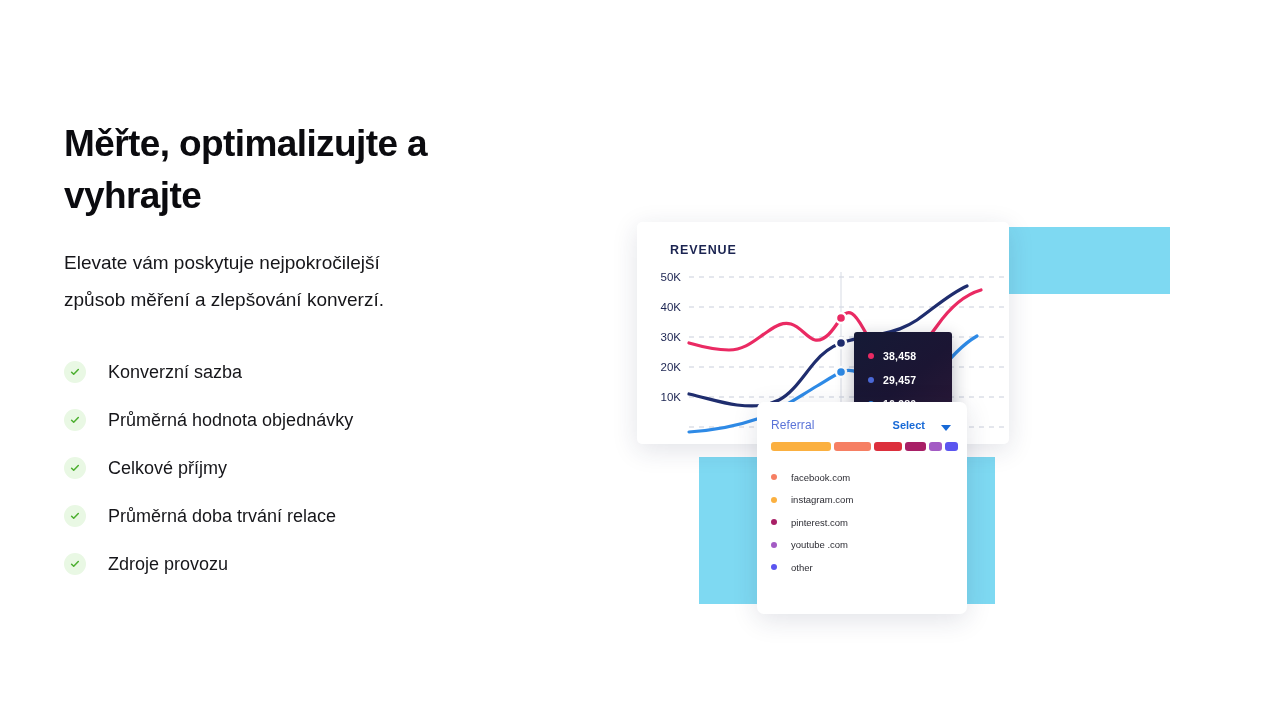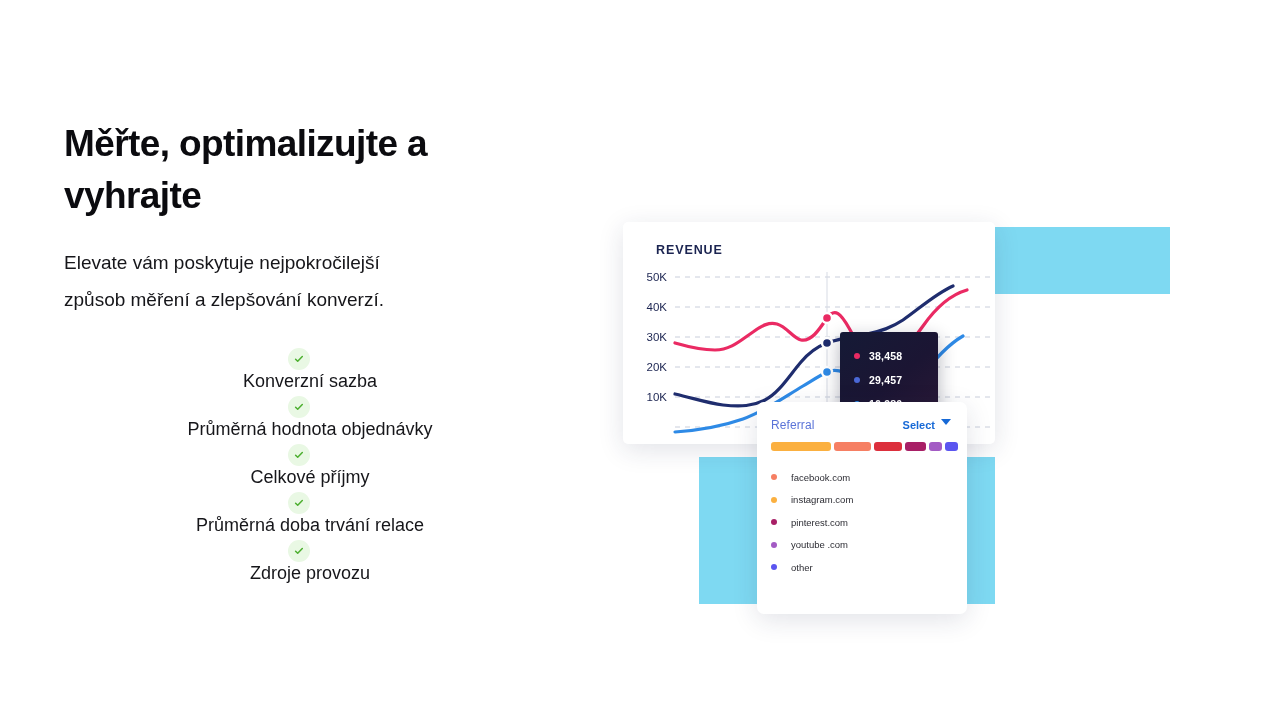--- a/index.html
+++ b/index.html
@@ -31,21 +31,20 @@
     line-height: 37px;
     color: #16161a;
     font-weight: 400;
     max-width: 330px;
   }
   .feature-list { margin-top: 30px; }
   .feature-item {
     display: flex;
     align-items: center;
     height: 48px;
-    flex-direction: column;
   }
   .check-badge {
     width: 22px; height: 22px;
     border-radius: 50%;
     background: #e9f8e4;
     display: flex;
     align-items: center;
     justify-content: center;
     flex: 0 0 auto;
   }
@@ -65,21 +64,21 @@
   .cyan-bottom { left: 99px; top: 277px; width: 296px; height: 147px; }
 
   .card {
     position: absolute;
     background: #ffffff;
     border-radius: 6px;
     box-shadow: 0 6px 26px rgba(28,38,80,0.13);
   }
 
   
-  .card-revenue { left: 23px; top: 42px; width: 372px; height: 222px; border-radius: 5px; }
+  .card-revenue { left: 37px; top: 42px; width: 372px; height: 222px; border-radius: 5px; }
   .revenue-title {
     position: absolute; left: 33px; top: 21px;
     font-size: 12.5px; font-weight: 700;
     letter-spacing: 0.9px;
     color: #1b2451;
   }
   .chart-area { position: absolute; left: 0; top: 42px; width: 372px; height: 180px; overflow: hidden; }
   .chart-svg { display: block; }
 
   
@@ -103,21 +102,21 @@
   }
 
   
   .card-referral { left: 135px; top: 222px; width: 210px; height: 212px; border-radius: 7px; margin-left: 22px; }
   .ref-head {
     position: absolute; left: 0; top: 0; width: 210px; height: 46px;
     display: flex; align-items: center; justify-content: space-between;
     padding: 0 16px 0 14px;
   }
   .ref-title { font-size: 12px; color: #5b74d8; letter-spacing: 0.1px; }
-  .ref-select { display: flex; align-items: flex-start; gap: 6px; cursor: pointer; }
+  .ref-select { display: flex; align-items: flex-end; gap: 16px; cursor: pointer; }
   .ref-select-label { font-size: 11px; font-weight: 700; color: #1769d6; }
   .caret {
     width: 0; height: 0;
     border-left: 5px solid transparent;
     border-right: 5px solid transparent;
     border-top: 6px solid #1769d6;
   }
   .ref-bar {
     position: absolute; left: 14px; top: 40px;
     display: flex; gap: 3px; height: 9px; align-items: center;

